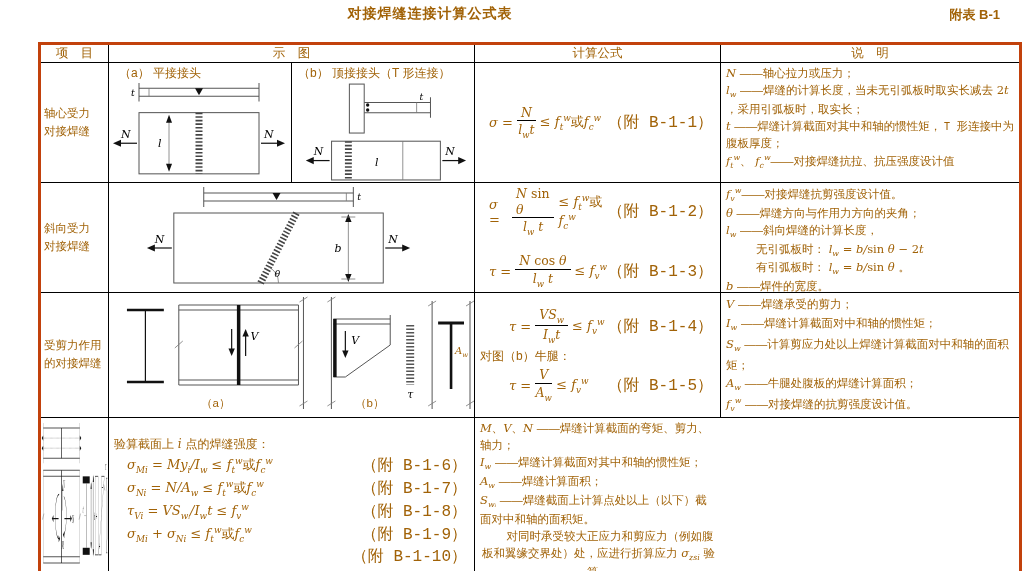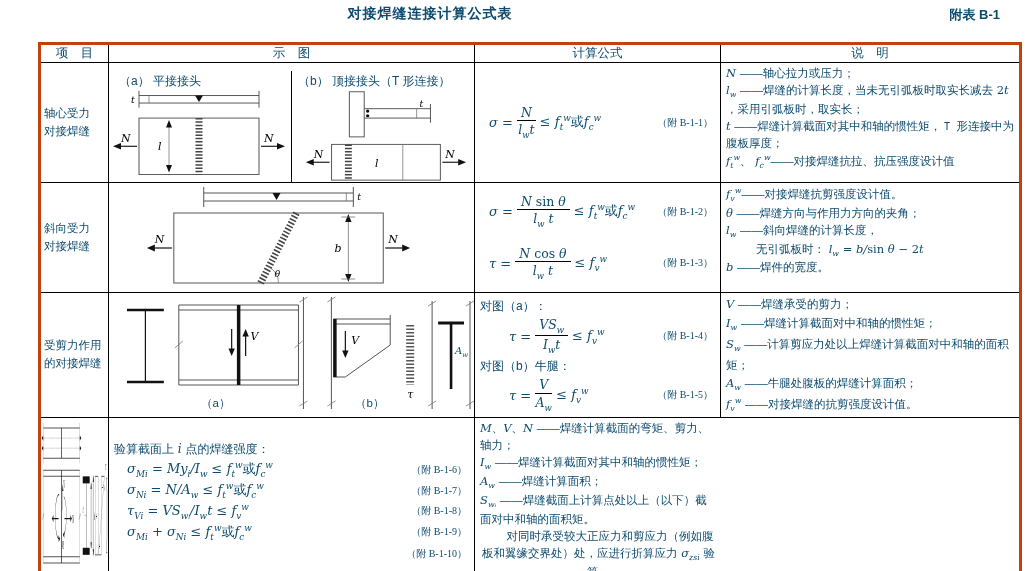--- a/index.html
+++ b/index.html
@@ -1,37 +1,37 @@
 <!DOCTYPE html>
 <html><head>
 <meta charset="utf-8">
 <style>
   html,body{margin:0;padding:0;background:#fff;}
-  .page{position:relative;width:1026px;height:571px;background:#fff;color:#0c4a6e;
+  .page{position:relative;width:1026px;height:571px;background:#fff;color:#a16207;
         font-family:"Liberation Sans","DejaVu Sans",sans-serif;overflow:hidden;}
   .title{position:absolute;top:5px;left:0;width:860px;text-align:center;
          font-size:14px;font-weight:bold;letter-spacing:1px;}
   .tref{position:absolute;top:6px;right:26px;font-size:13px;font-weight:bold;}
 
   .tbl{position:absolute;left:38px;top:30px;width:978px;height:538px;
        border:3px solid #c2410c;display:grid;box-sizing:content-box;
        grid-template-columns:68px 366px 246px 298px;
        grid-template-rows:18px 120px 110px 125px 165px;margin-top:12px;}
   .c{border-right:1px solid #000;border-bottom:1px solid #000;box-sizing:border-box;
      position:relative;overflow:hidden;}
   .lastcol{border-right:none;}
   .lastrow{border-bottom:none;}
 
   .hc{display:flex;align-items:center;justify-content:center;font-size:12.5px;}
 
   .item{display:flex;align-items:center;justify-content:flex-start;
         font-size:11.5px;line-height:1.55;white-space:pre-line;padding:0 1px 0 3px;}
 
   .diag{background:#fff;}
-  .sub{position:absolute;top:8px;bottom:0;}
+  .sub{position:absolute;top:0;bottom:0;}
   .subl{left:0;width:182px;border-right:1px solid #000;}
   .subr{left:183px;right:0;}
   .cap{font-size:12px;height:17px;padding:2px 0 0 10px;box-sizing:border-box;white-space:nowrap;}
   .sub svg{display:block;width:100%;height:calc(100% - 17px);}
   .fullsvg{position:absolute;left:0;top:0;width:100%;height:100%;}
 
   
   .dln{stroke:#555;stroke-width:1;fill:none;}
   .dlt{stroke:#777;stroke-width:.8;fill:none;}
   .dlb{stroke:#111;stroke-width:1.2;fill:none;}
@@ -52,21 +52,21 @@
 
   
   .math{font-family:"DejaVu Serif","Liberation Serif",serif;font-style:italic;font-size:13px;}
   .math .up{font-style:normal;font-family:"Liberation Sans","DejaVu Sans",sans-serif;}
   .math .rm{font-style:normal;}
   .math sub,.math sup{font-size:68%;}
   .frac{display:inline-flex;flex-direction:column;align-items:center;margin:0 4px;
         vertical-align:middle;font-size:12.5px;line-height:1.25;}
   .frac .num{border-bottom:1px solid #000;padding:0 4px 0;}
   .frac .den{padding-top:1px;}
-  .ref{font-family:Liberation Serif, serif;font-style:normal;font-size:10px;white-space:nowrap;}
+  .ref{font-family:Liberation Mono, monospace;font-style:normal;font-size:16px;white-space:nowrap;}
   .fcell{display:flex;flex-direction:column;}
   .fc1{justify-content:center;}
   .fc2{justify-content:center;gap:16px;}
   .fc3{justify-content:center;gap:2px;}
   .f-line{display:flex;align-items:center;justify-content:space-between;padding:0 7px 0 14px;}
   .f-line .fx{display:inline-flex;align-items:center;}
   .flab{font-size:12px;padding:1px 0 0 5px;}
   .f-line.ind{padding-left:34px;}
   .f4{display:flex;align-items:center;justify-content:space-between;padding:1px 7px 1px 18px;}
   .fintro{padding:3px 0 1px 5px;font-size:12px;}
@@ -224,20 +224,21 @@
         </span>
         <span class="ref">（附 B-1-3）</span>
       </div>
     </div>
 
     <div class="c ncell lastcol">
       <div class="nline math">f<sub>v</sub><sup>w</sup><span class="up">——对接焊缝抗剪强度设计值。</span></div>
       <div class="nline math">θ <span class="up">——焊缝方向与作用力方向的夹角；</span></div>
       <div class="nline math">l<sub>w</sub> <span class="up">——斜向焊缝的计算长度，</span></div>
       <div class="nline math indent"><span class="up">无引弧板时：</span> l<sub>w</sub> = b/<span class="rm">sin</span> θ − <span class="rm">2</span>t</div>
+      <div class="nline math indent"><span class="up">有引弧板时：</span> l<sub>w</sub> = b/<span class="rm">sin</span> θ <span class="up">。</span></div>
       <div class="nline math">b <span class="up">——焊件的宽度。</span></div>
     </div>
 
     <div class="c item">受剪力作用
 的对接焊缝</div>
 
     <div class="c diag">
       <svg class="fullsvg" viewBox="0 0 366 124" preserveAspectRatio="none">
 
         <line x1="18" y1="17" x2="55" y2="17" stroke="#111" stroke-width="2.6"></line>
@@ -286,21 +287,20 @@
           <line class="dlt" x1="358" y1="113" x2="366" y2="108"></line>
         <line x1="330" y1="30" x2="356" y2="30" stroke="#111" stroke-width="3"></line>
         <line class="weld2" x1="343" y1="30" x2="343" y2="96"></line>
       </svg>
       <span class="dcap" style="left:92px;top:103px">（a）</span>
       <span class="dcap" style="left:246px;top:103px">（b）</span>
       <span class="dlab" style="left:346px;top:52px">A<sub>w</sub></span>
     </div>
 
     <div class="c fcell fc3">
-      <div class="flab">对图（a）：</div>
       <div class="f-line ind">
         <span class="math fx">
           <span>τ =</span>
           <span class="frac">
               <span class="num">VS<sub>w</sub></span>
               <span class="den">I<sub>w</sub>t</span>
             </span>
           <span>≤ f<sub>v</sub><sup>w</sup></span>
         </span>
         <span class="ref">（附 B-1-4）</span>

